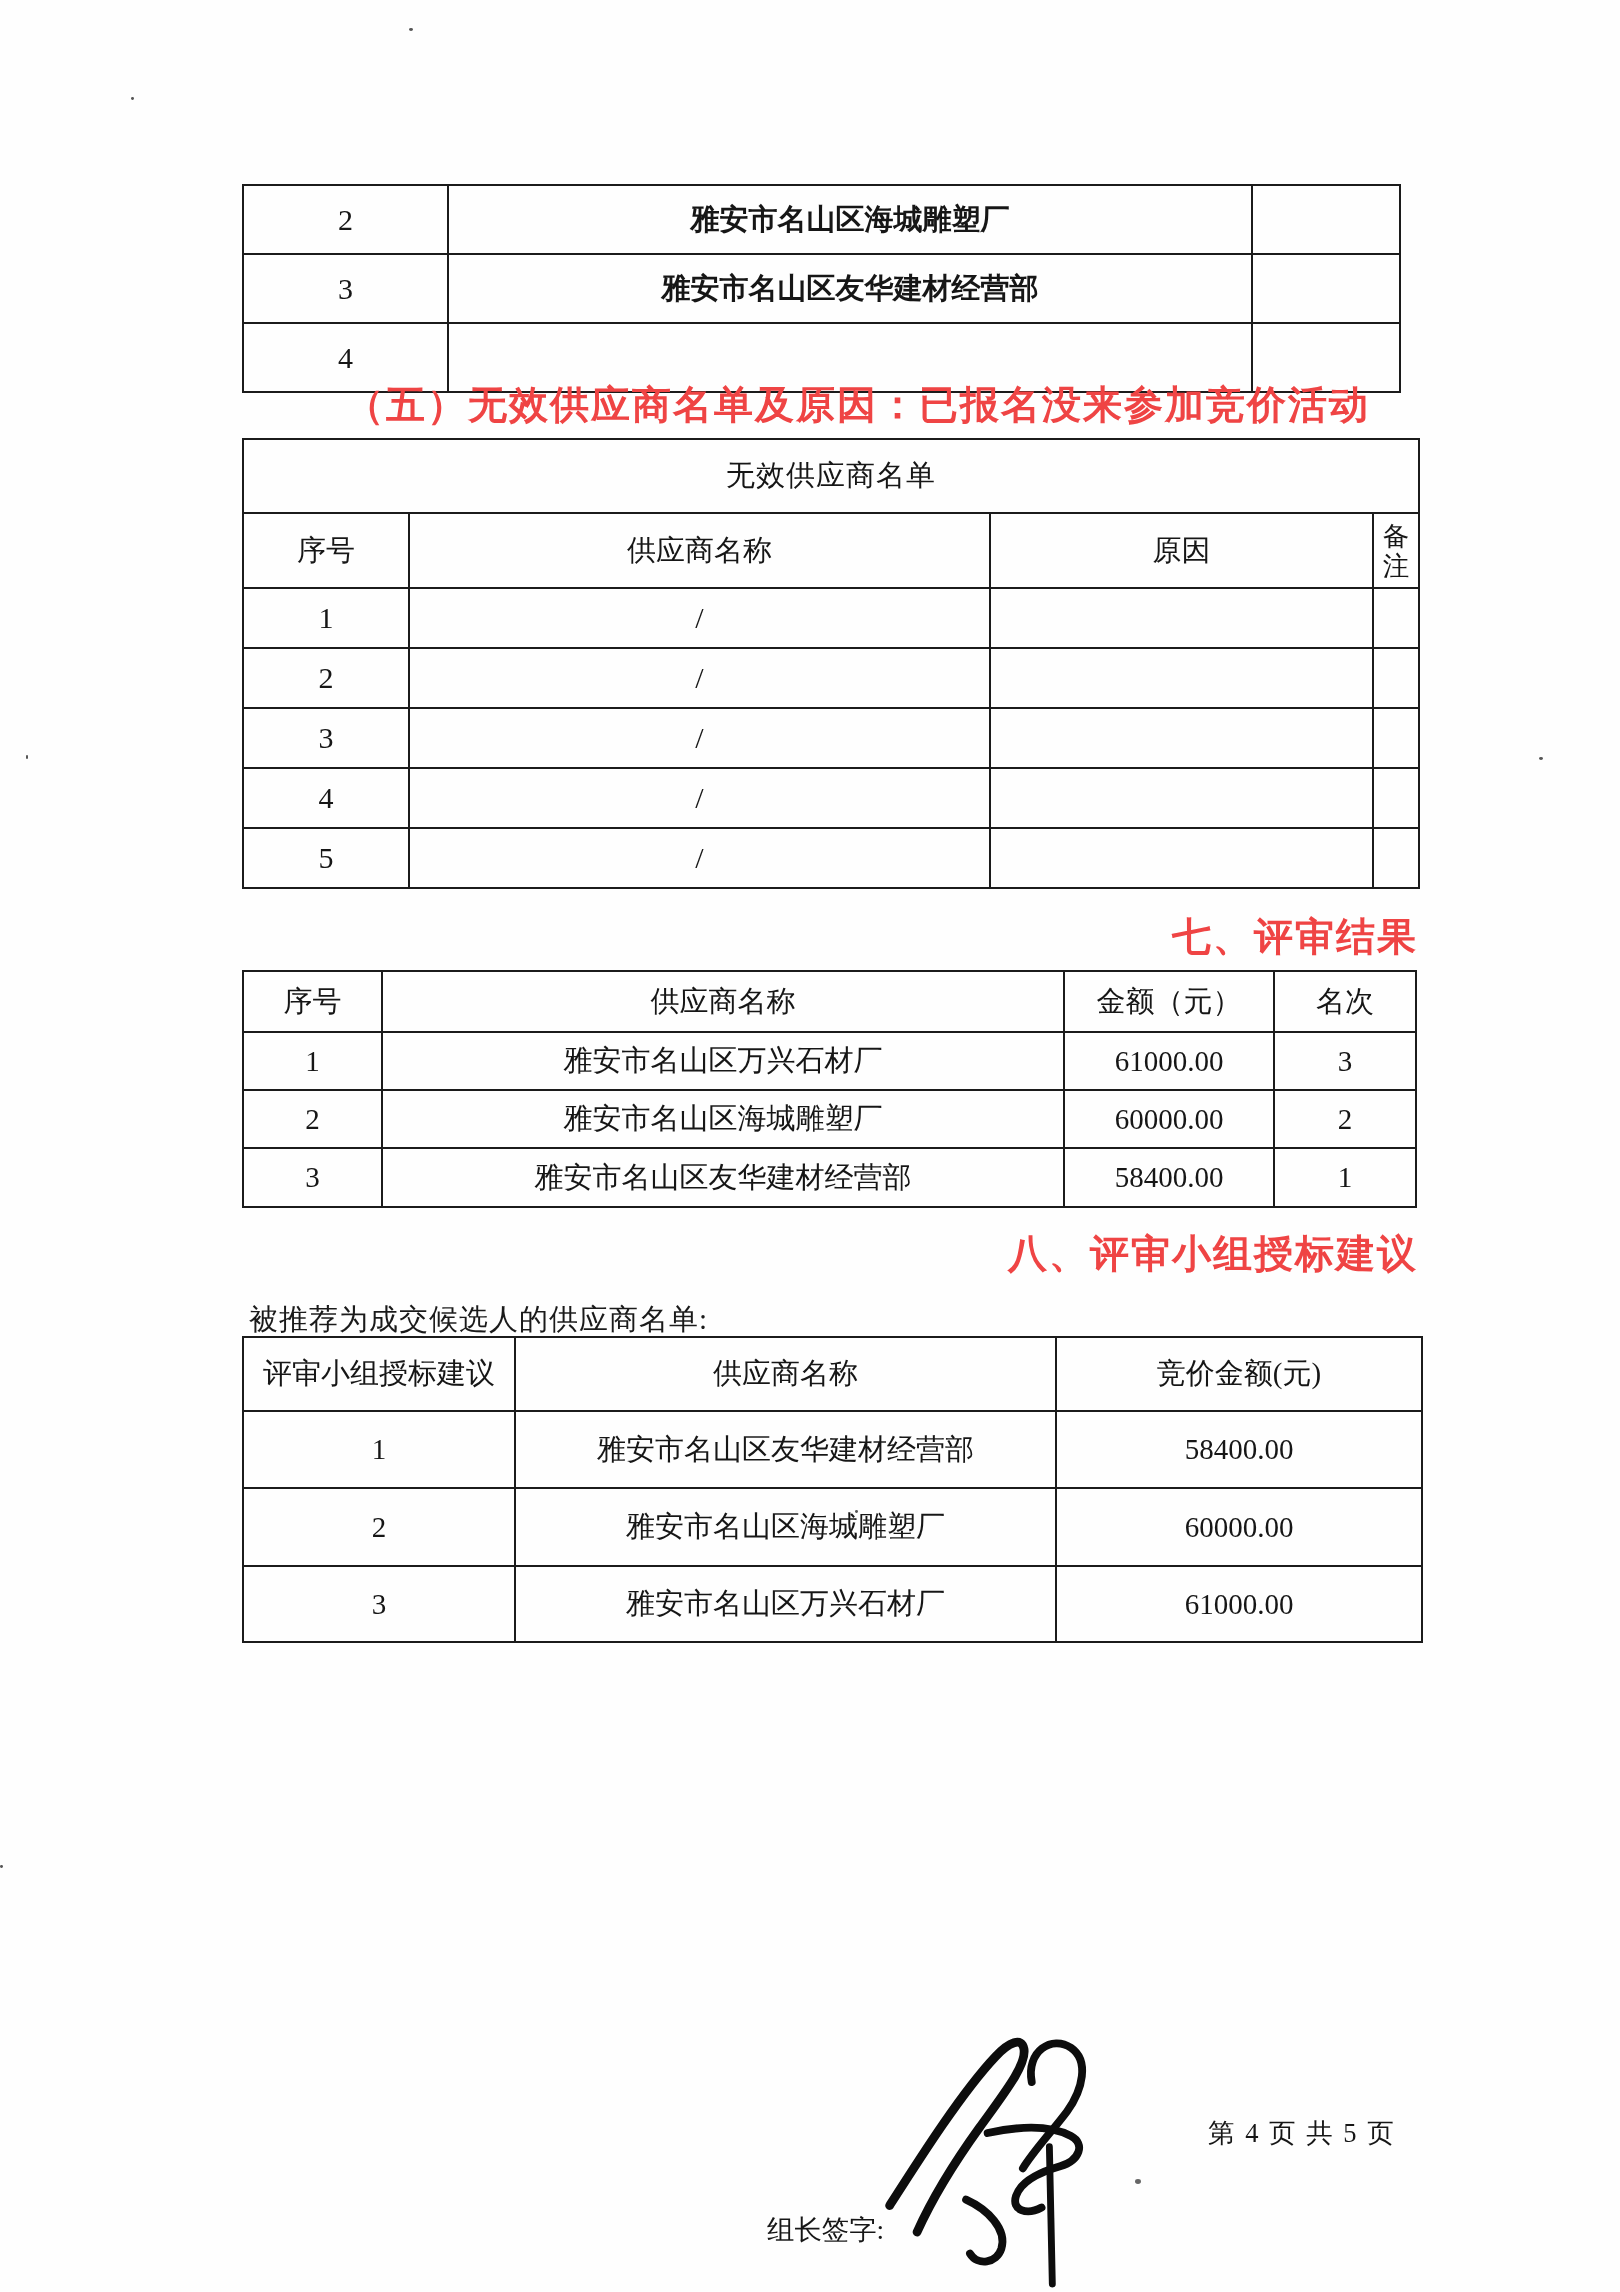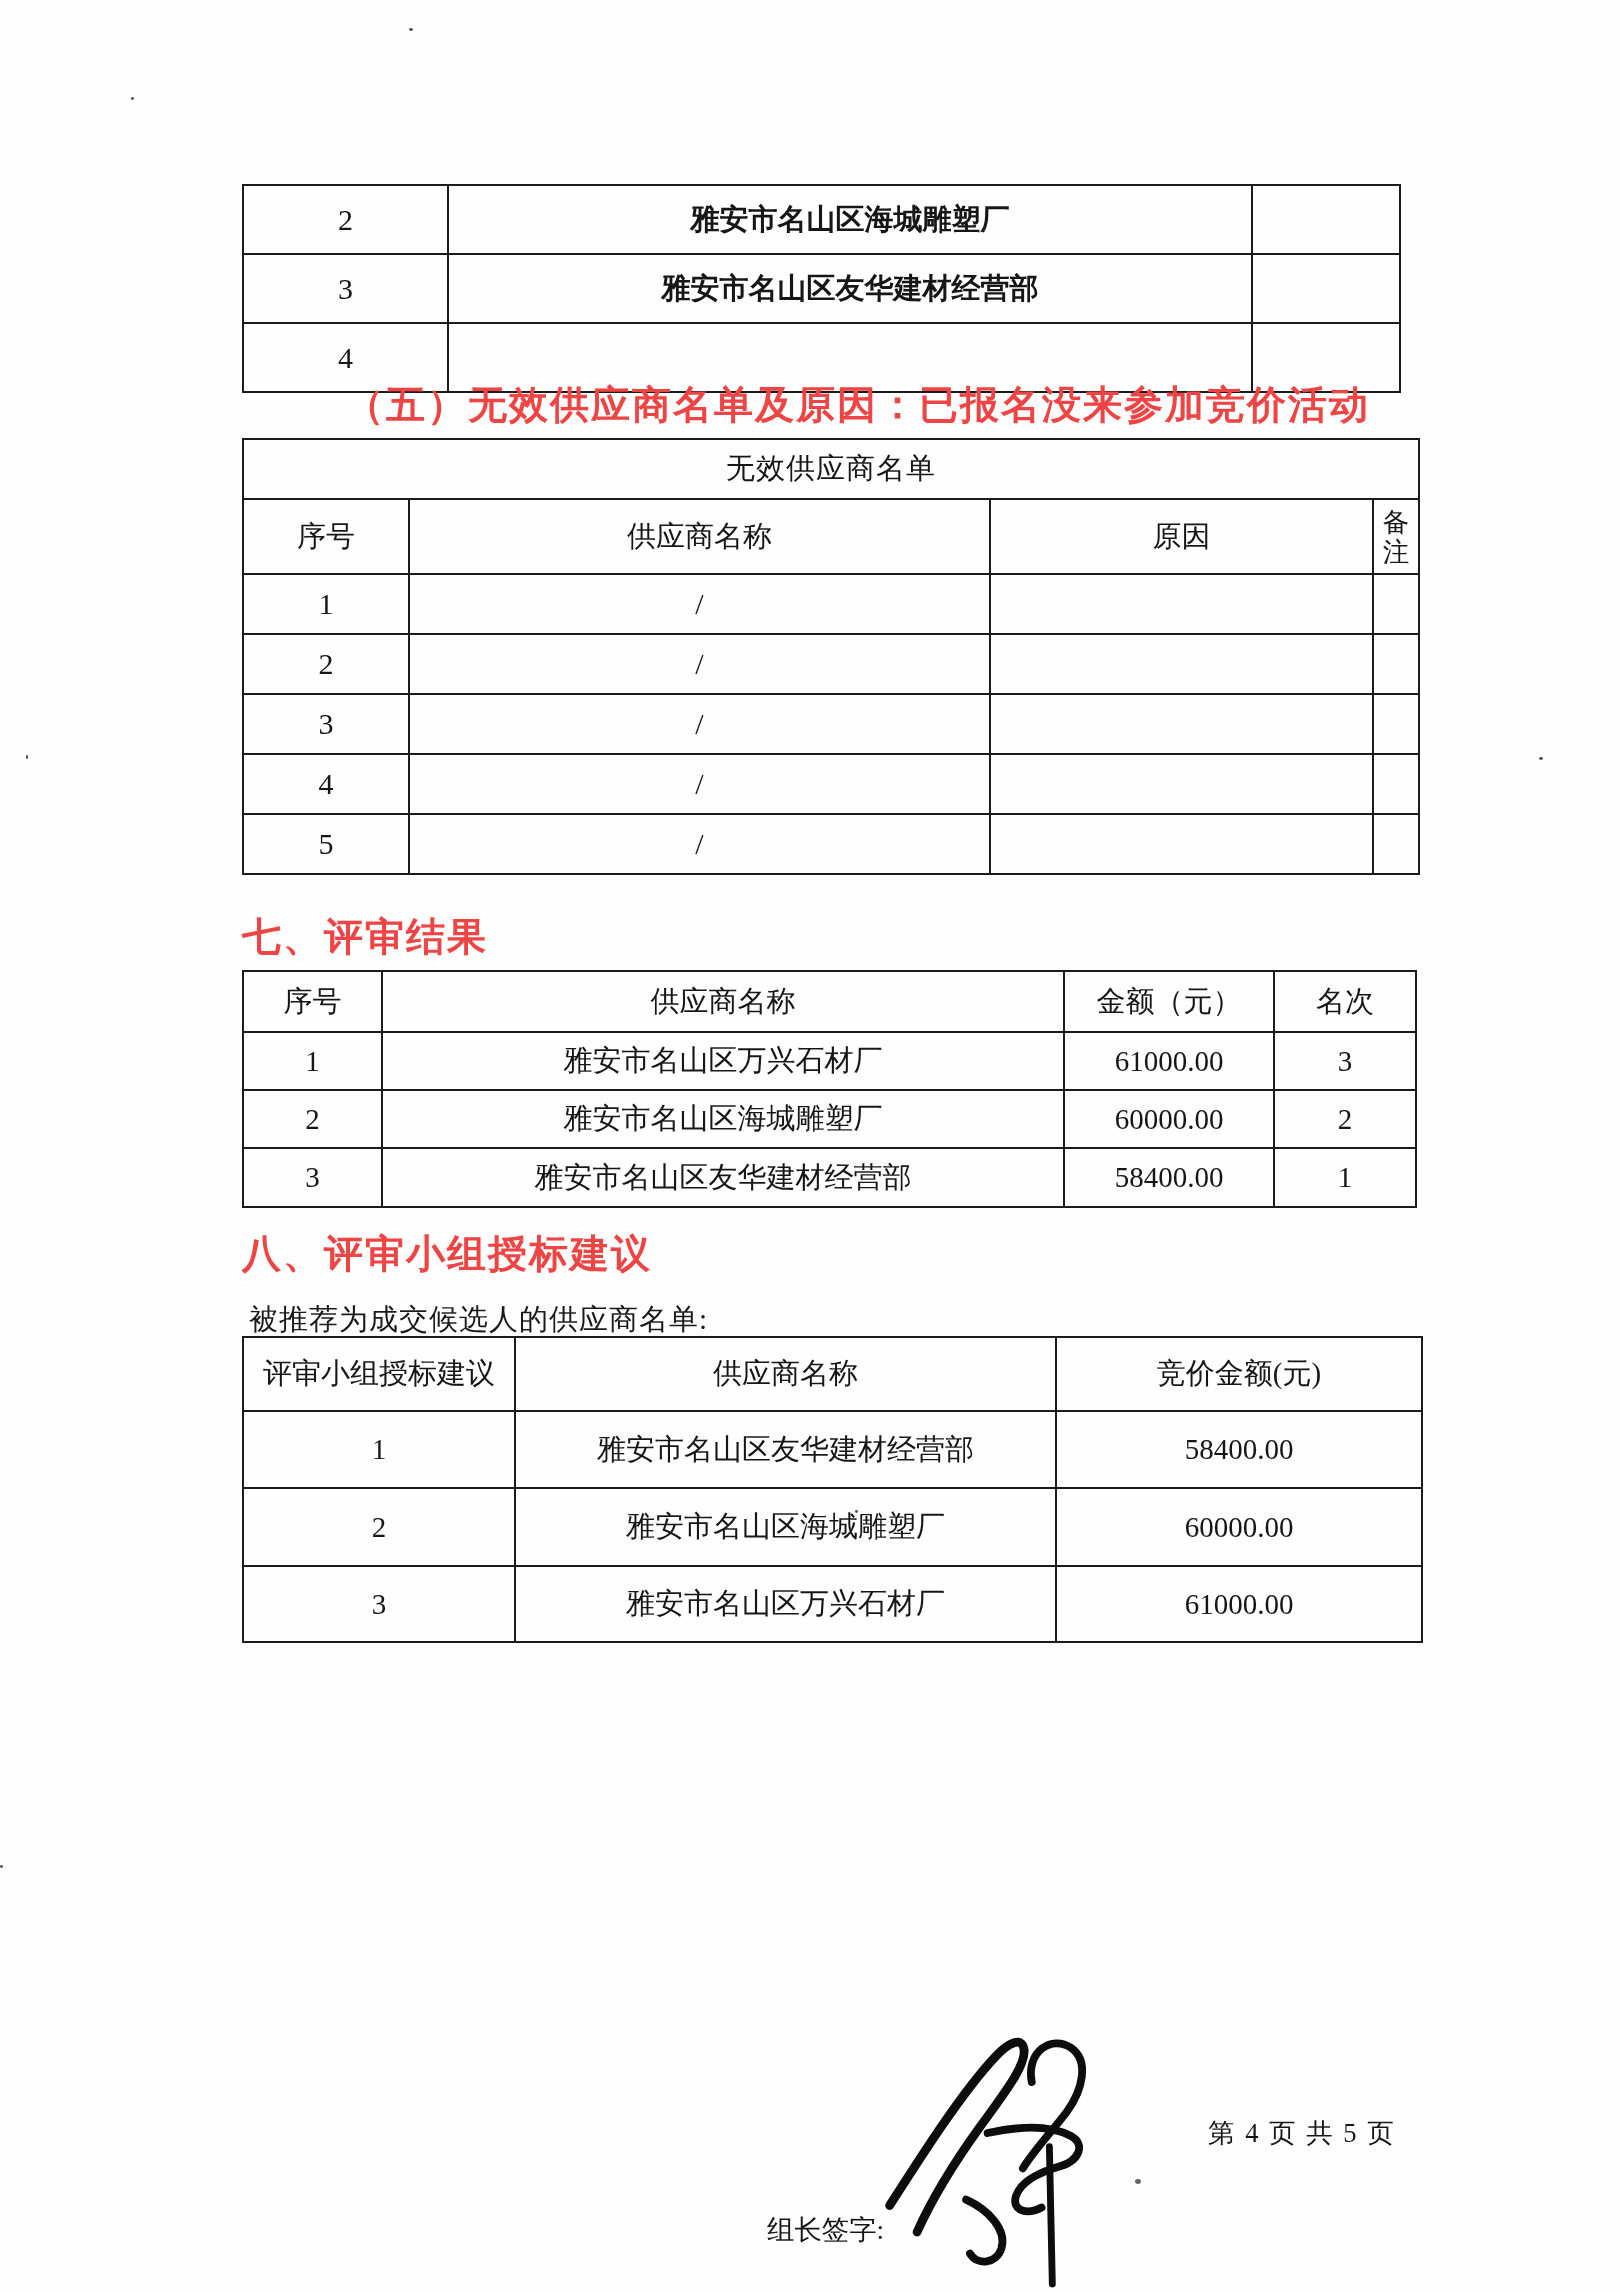--- a/index.html
+++ b/index.html
@@ -19,21 +19,21 @@
   
   .t1 td{font-size:30px;}
   .t1 .name{font-weight:bold;font-size:29px;}
   
   .h-black{
     position:absolute;
     font-family:"Liberation Sans", sans-serif;
     font-weight:bold;font-size:39px;letter-spacing:2px;
     color:#ef4444;white-space:nowrap;
   }
-  .h-center{width:1176px;left:242px;text-align:left;}
+  .h-center{width:1176px;left:242px;text-align:right;}
   
   .t2 .title{font-size:29px;letter-spacing:1px;}
   .t2 .hdr{font-size:29px;}
   .t2 td{font-size:30px;}
   .t2 .note-hdr{font-size:26.5px;line-height:30px;}
   
   .t3 td,.t4 td{font-size:29px;}
   .intro{
     position:absolute;font-size:29px;color:#1a1a1a;
     white-space:nowrap;letter-spacing:1px;
@@ -76,21 +76,21 @@
   <div class="h-black" style="left:345px;top:378px;">（五）无效供应商名单及原因：已报名没来参加竞价活动</div>
 
   <table class="tbl t2 t-outer" style="left:242px;top:438px;width:1176px;">
     <colgroup>
         <col style="width:166px">
         <col style="width:581px">
         <col style="width:383px">
         <col style="width:46px">
       </colgroup>
     <tbody>
-        <tr style="height:60px;font-family:Liberation Serif, serif;">
+        <tr style="height:74px;font-family:Liberation Serif, serif;">
       <td colspan="4" class="title">无效供应商名单</td>
     </tr>
     <tr style="height:75px;">
       <td class="hdr">序号</td>
       <td class="hdr">供应商名称</td>
       <td class="hdr">原因</td>
       <td class="hdr note-hdr">
         <span>备</span><br>
         <span>注</span>
       </td>

